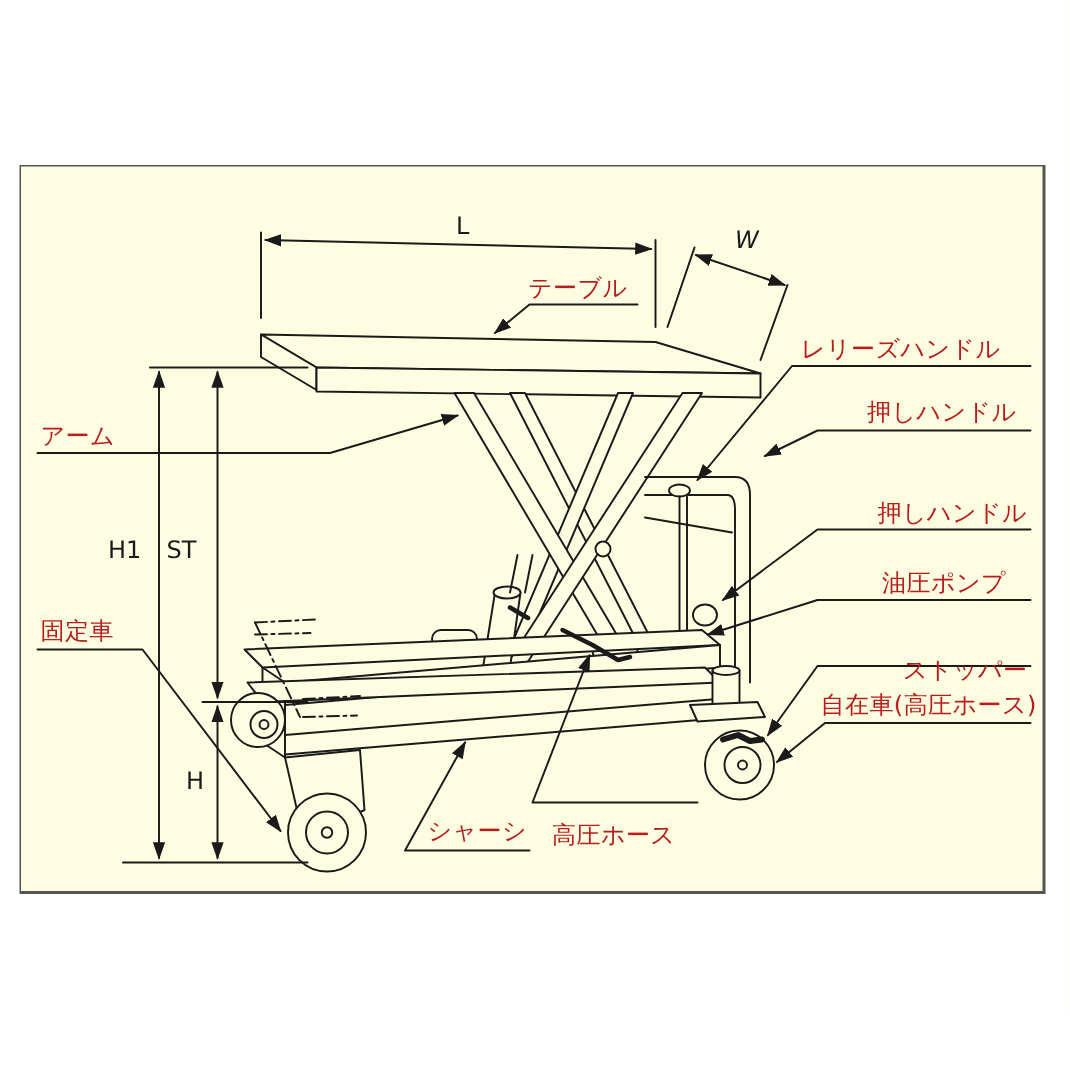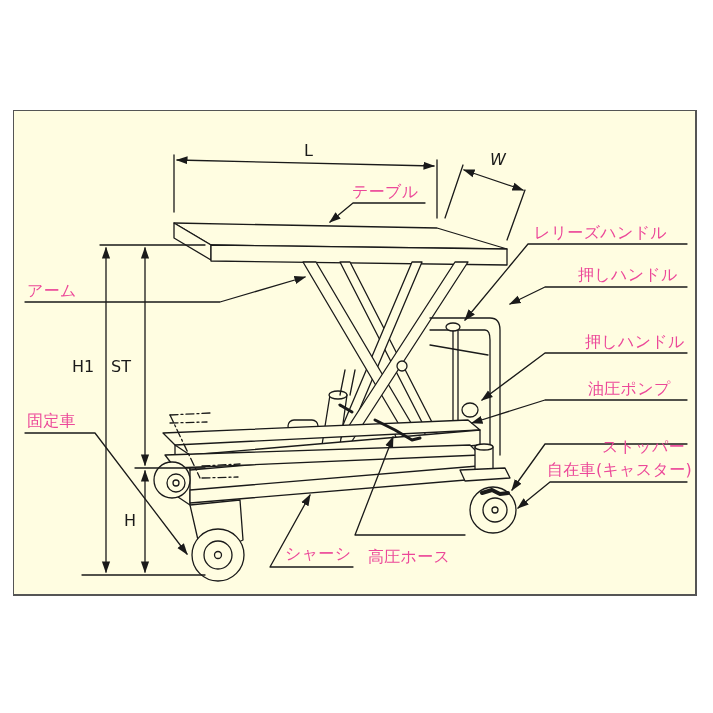--- a/index.html
+++ b/index.html
@@ -2,21 +2,21 @@
 <html><head>
 <meta charset="utf-8">
 <style>
   html, body { margin: 0; padding: 0; background: #ffffff; }
   body { width: 713px; height: 713px; position: relative; overflow: hidden;
          font-family: "DejaVu Sans", "Liberation Sans", sans-serif; }
   .panel { position: absolute; left: 13px; top: 110px; width: 684px; height: 486px;
            background: #fffde1; border: 1.5px solid #555; border-right-width: 2px; border-bottom-width: 2px;
            box-sizing: border-box; }
   svg.drawing { position: absolute; left: 0; top: 0; }
-  .lbl { position: absolute; font-size: 16px; color: #ec4899; white-space: nowrap; line-height: 1; letter-spacing: 0.3px; }
+  .lbl { position: absolute; font-size: 16px; color: #b91c1c; white-space: nowrap; line-height: 1; letter-spacing: 0.3px; }
   .dim { position: absolute; font-size: 16px; color: #1a1a1a; white-space: nowrap; line-height: 1; }
 </style>
 </head>
 <body>
 
 <div class="panel"></div>
 
 <svg class="drawing" width="713" height="713" viewBox="0 0 713 713" fill="none" stroke="#1a1a1a" stroke-width="1.3" stroke-linejoin="round" stroke-linecap="round">
   <defs>
     <marker id="ah" viewBox="0 0 10 10" refX="9" refY="5" markerWidth="9" markerHeight="9" orient="auto-start-reverse">
@@ -158,16 +158,16 @@
 <span class="dim" style="left:111px;top:359px;">ST</span>
 <span class="dim" style="left:124px;top:513px;">H</span>
 
 <span class="lbl" style="left:352px;top:184px;">テーブル</span>
 <span class="lbl" style="left:27px;top:283px;">アーム</span>
 <span class="lbl" style="left:534px;top:225px;">レリーズハンドル</span>
 <span class="lbl" style="left:578px;top:267px;">押しハンドル</span>
 <span class="lbl" style="left:585px;top:334px;">押しハンドル</span>
 <span class="lbl" style="left:588px;top:381px;">油圧ポンプ</span>
 <span class="lbl" style="left:602px;top:425px;margin-top:14px;">ストッパー</span>
-<span class="lbl" style="left:547px;top:462px;">自在車(キャスター)</span>
+<span class="lbl" style="left:547px;top:462px;">自在車(高圧ホース)</span>
 <span class="lbl" style="left:27px;top:413px;">固定車</span>
 <span class="lbl" style="left:368px;top:515px;margin-top:34px;">高圧ホース</span>
 <span class="lbl" style="left:285px;top:546px;">シャーシ</span>
 
 </body></html>

